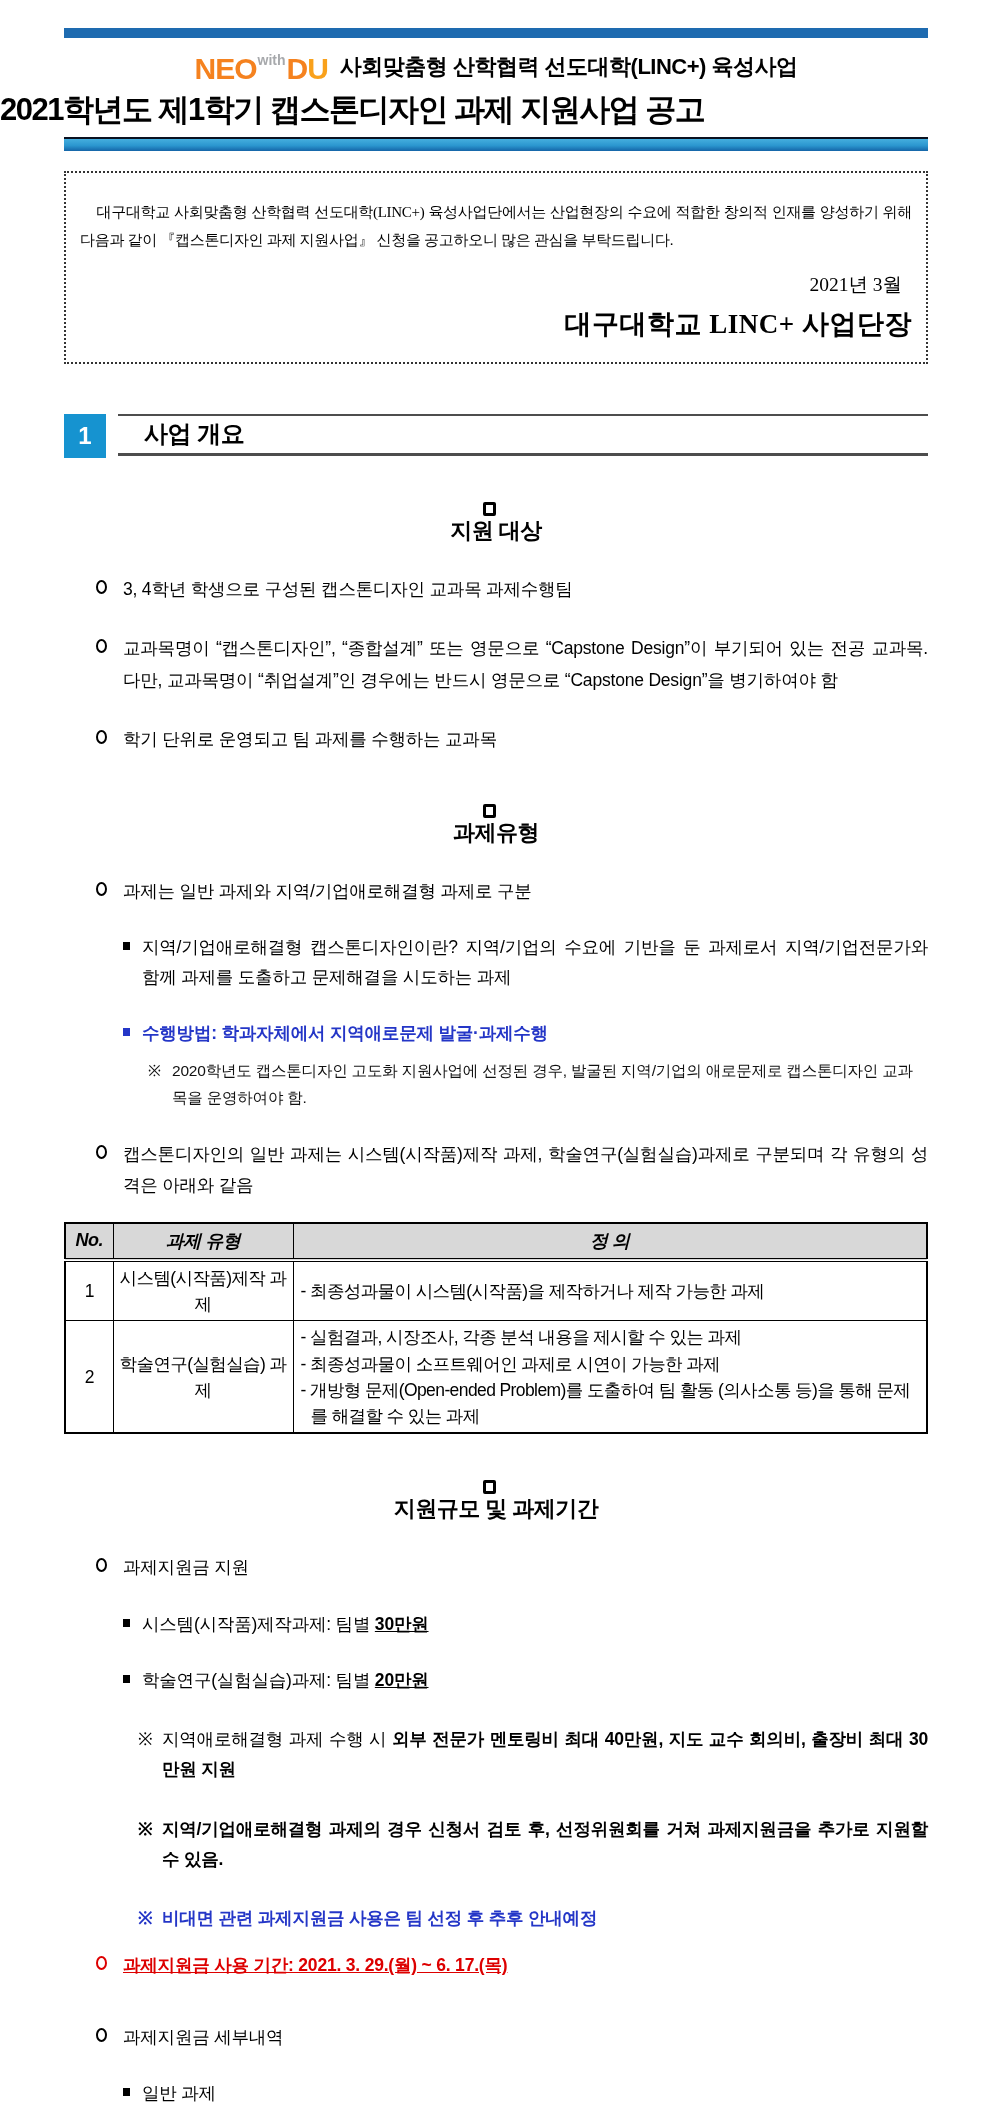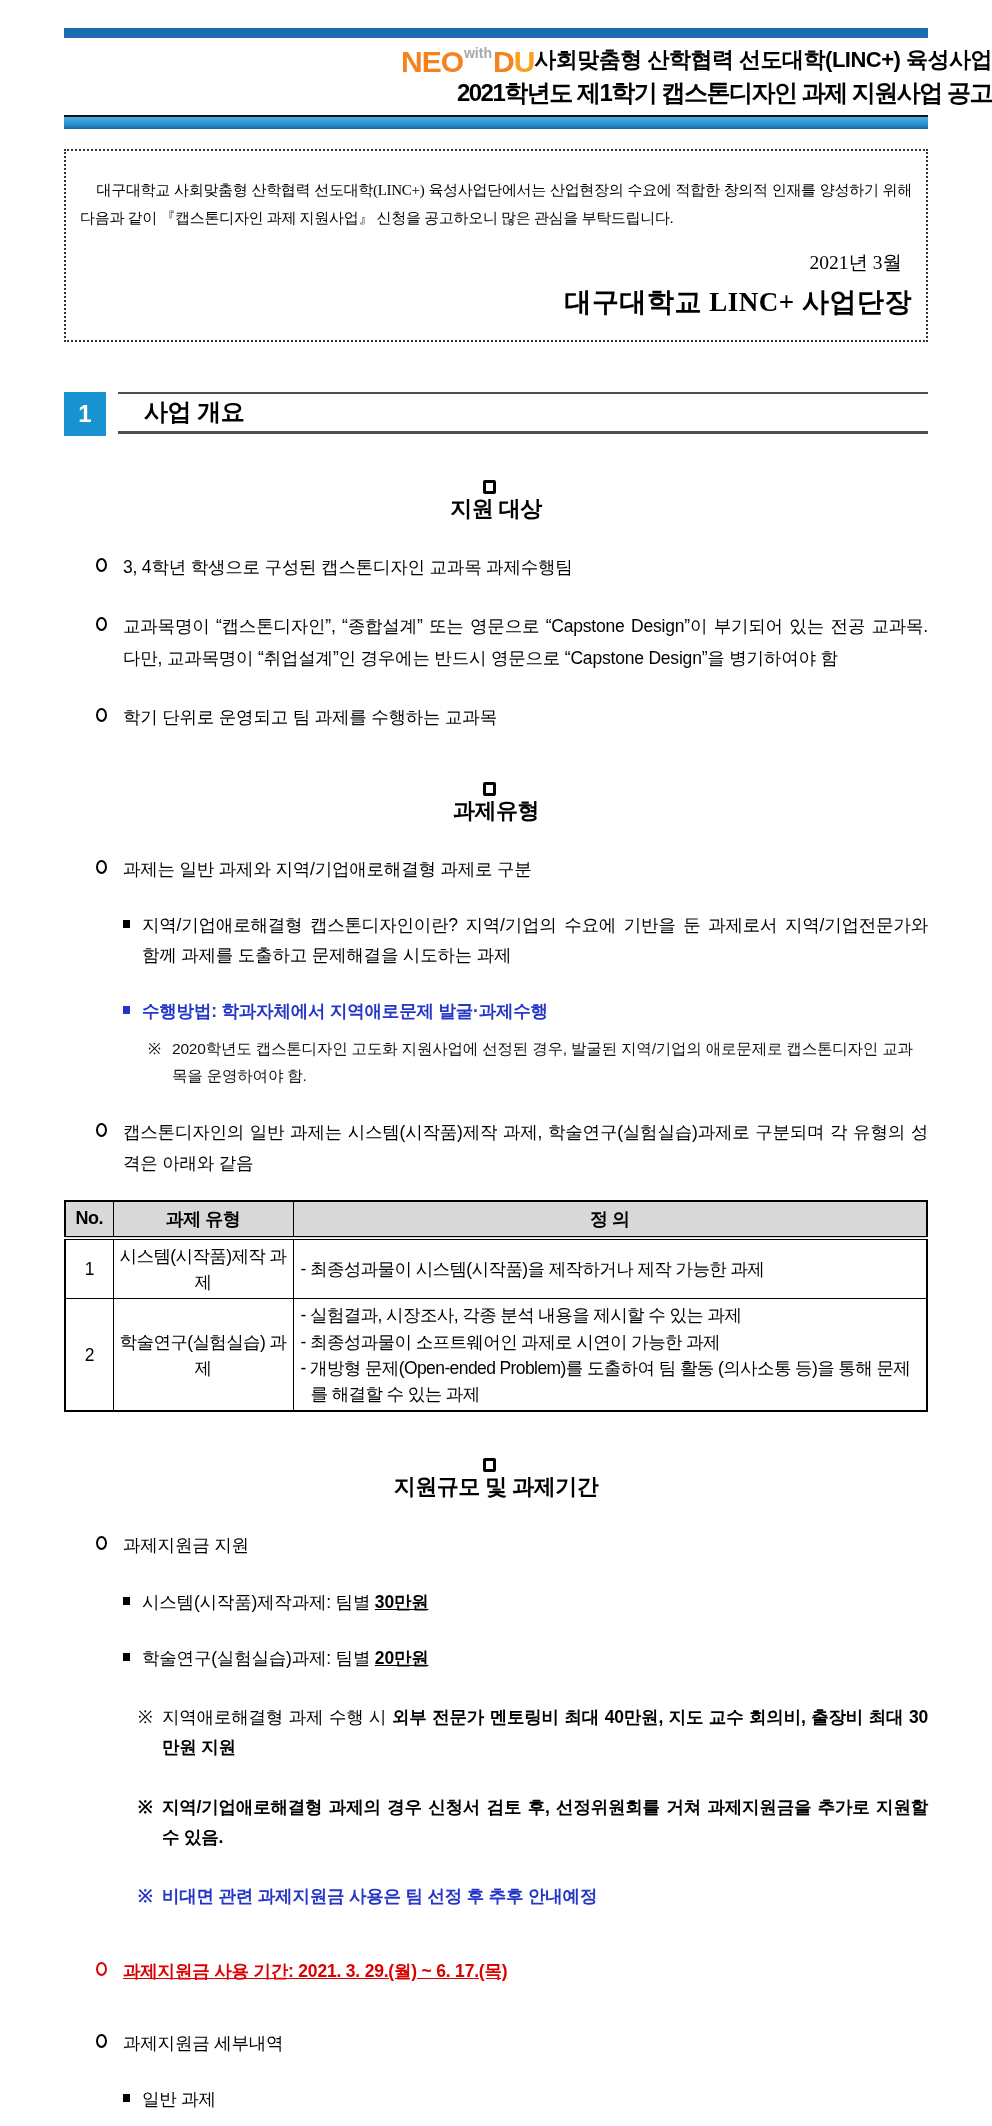--- a/index.html
+++ b/index.html
@@ -5,28 +5,28 @@
   * { box-sizing: border-box; }
   html, body { margin: 0; padding: 0; }
   body {
     width: 992px; height: 2126px; background: #ffffff; color: #000;
     font-family: "Liberation Sans", sans-serif; overflow: hidden;
   }
   .page { position: relative; width: 992px; height: 2126px; }
 
   
   .top-rule { margin: 28px 64px 0; height: 10px; background: #1e6bb0; }
-  .logo-row { display: flex; justify-content: flex-end; align-items: flex-end; margin-top: 7px; }
+  .logo-row { display: flex; justify-content: center; align-items: flex-end; gap: 12px; margin-top: 14px; }
   .logo { font-weight: 800; font-size: 30px; letter-spacing: -1px; line-height: 1; white-space: nowrap; }
   .logo .neo { color: #f5821f; }
   .logo .with { color: #a7a9ac; font-size: 14px; vertical-align: 14px; letter-spacing: 0; margin: 0 1px; }
   .logo .du-d { color: #f5821f; }
   .logo .du-u { color: #f9a11b; }
   .program { font-size: 22px; font-weight: 700; letter-spacing: -0.5px; padding-bottom: 2px; }
-  .main-title { text-align: right; font-size: 24px; font-weight: 800; letter-spacing: -1.5px; }
+  .main-title { text-align: left; font-size: 31px; font-weight: 800; letter-spacing: -1.5px; margin-top: 5px; }
   .title-bar {
     margin: 6px 64px 0; height: 14px;
     border-top: 2px solid #0a1120;
     background: linear-gradient(180deg, #45aede 0%, #2b96cf 55%, #1565a8 100%);
   }
 
   
   .intro-box {
     margin: 20px 64px 0; border: 2px dotted #333; padding: 26px 14px 20px;
     font-family: "Liberation Serif", serif;
@@ -68,21 +68,21 @@
   .note .ref { position: absolute; left: 0; top: 0; }
   .note-sm { font-size: 15.5px; margin-left: 148px; margin-top: 10px; color: #111; }
   .note-lg { font-size: 17.5px; margin-top: 30px; text-align: justify; }
   .note-bold { font-weight: 800; }
   .note-blue, .note-blue .ref { color: #2436c7; font-weight: 800; }
   .amt { font-weight: 800; text-decoration: underline; }
 
   
   table.tbl { border-collapse: collapse; width: 864px; margin: 20px auto 0 64px; border: 2.5px solid #000; table-layout: fixed; }
   .tbl th, .tbl td { border: 1.5px solid #000; }
-  .tbl thead th { background: #d8d8d8; font-weight: 700; font-size: 18px; padding: 5px 8px; border-bottom: 4px double #000; letter-spacing: -0.5px; }
+  .tbl thead th { background: #d8d8d8; font-weight: 700; font-size: 18px; padding: 5px 8px; border-bottom: 4px double #000; letter-spacing: -0.5px; font-style: italic; }
   .tbl td { font-size: 17.5px; padding: 3px 5px; line-height: 1.5; letter-spacing: -0.6px; }
   .t-center { text-align: center; }
   .def-line { text-indent: -10px; padding-left: 12px; }
   #types-table col.c-no { width: 48px; }
   #types-table col.c-type { width: 180px; }
 </style>
 </head>
 <body>
 
 <div class="page">
@@ -217,21 +217,21 @@
   <div class="note note-lg note-bold">
     <span class="ref">※</span>
     <span>지역/기업애로해결형 과제의 경우 신청서 검토 후, 선정위원회를 거쳐 과제지원금을 추가로 지원할 수 있음.</span>
   </div>
 
   <div class="note note-lg note-blue">
     <span class="ref">※</span>
     <span>비대면 관련 과제지원금 사용은 팀 선정 후 추후 안내예정</span>
   </div>
 
-  <div class="ci ci-red" style="margin-top:44px">
+  <div class="ci ci-red" style="margin-top:16px">
     <span class="o-bullet"></span>
     <span class="u">과제지원금 사용 기간: 2021. 3. 29.(월) ~ 6. 17.(목)</span>
   </div>
 
   <div class="ci" style="margin-top:40px">
     <span class="o-bullet"></span>
     <span>과제지원금 세부내역</span>
   </div>
 
   <div class="si">

